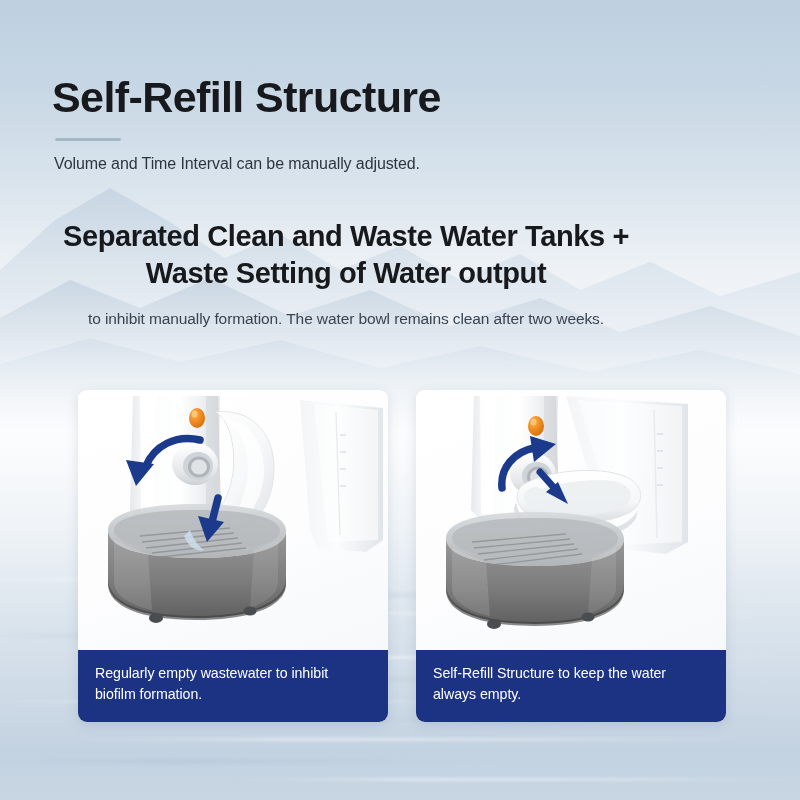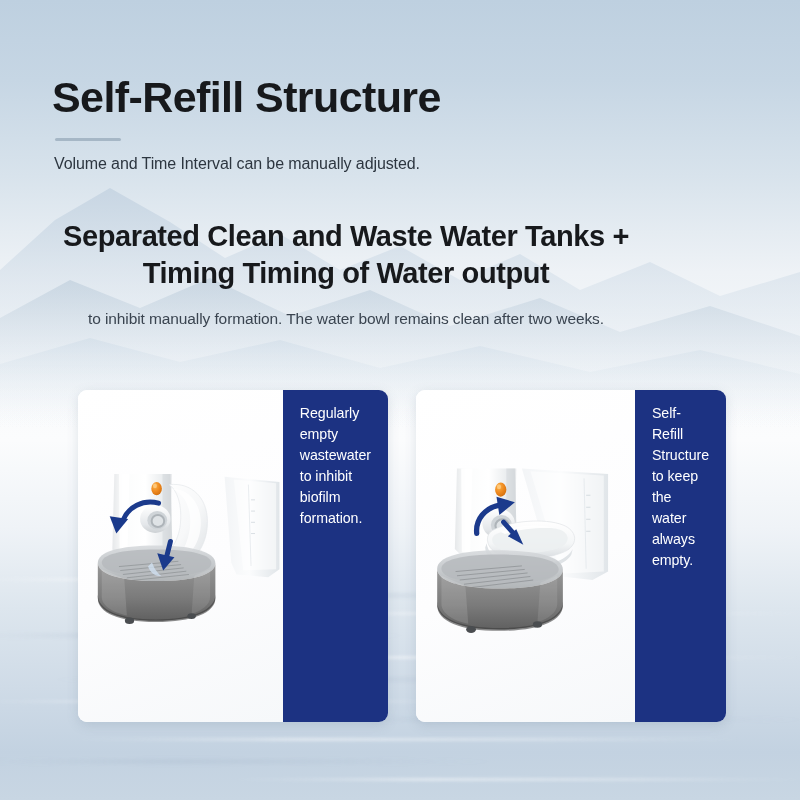--- a/index.html
+++ b/index.html
@@ -114,21 +114,21 @@
     justify-content: space-between;
   }
   .card {
     position: relative;
     width: 310px; height: 332px;
     border-radius: 9px;
     overflow: hidden;
     background: #fdfdfd;
     box-shadow: 0 3px 12px rgba(90,110,135,.18);
     display: flex;
-    flex-direction: row;
+    flex-direction: column;
   }
   .card-art {
     position: relative;
     flex: 1 1 auto;
     background: linear-gradient(160deg, #ffffff 0%, #fdfdfe 55%, #f6f8fa 100%);
     overflow: hidden;
   }
   .card-art svg { display: block; width: 100%; height: 100%; }
 
   .card-caption {
@@ -183,21 +183,21 @@
 
   <div class="header">
     <h1 class="main-title">Self-Refill Structure</h1>
     <div class="title-rule"></div>
     <div class="subtitle">Volume and Time Interval can be manually adjusted.</div>
   </div>
 
   <div class="mid-block">
     <div class="mid-heading">
       <div>Separated Clean and Waste Water Tanks +</div>
-      <div>Timing Timing of Water output</div>
+      <div>Waste Setting of Water output</div>
     </div>
     <div class="mid-sub">to inhibit manually formation. The water bowl remains clean after two weeks.</div>
   </div>
 
   <div class="cards">
 
     <div class="card">
       <div class="card-art">
         <svg viewBox="0 0 310 260" preserveAspectRatio="xMidYMid meet">
           <defs>

